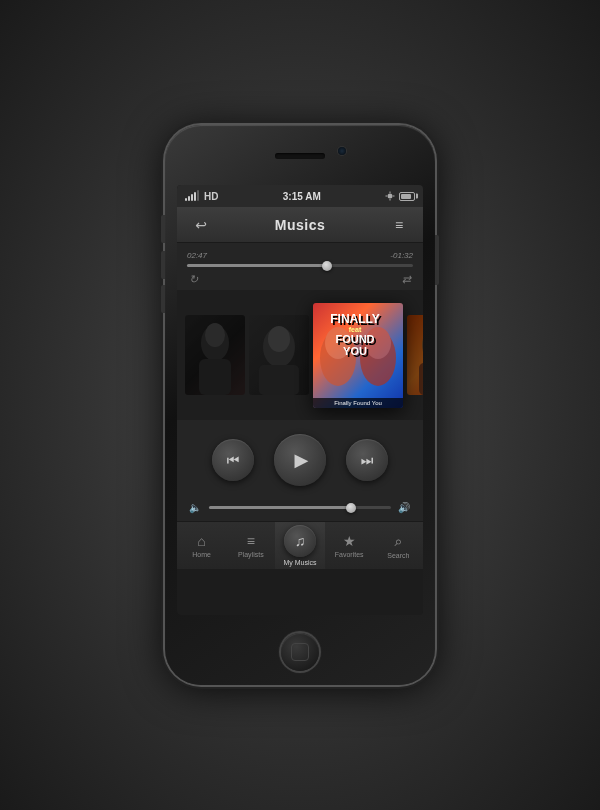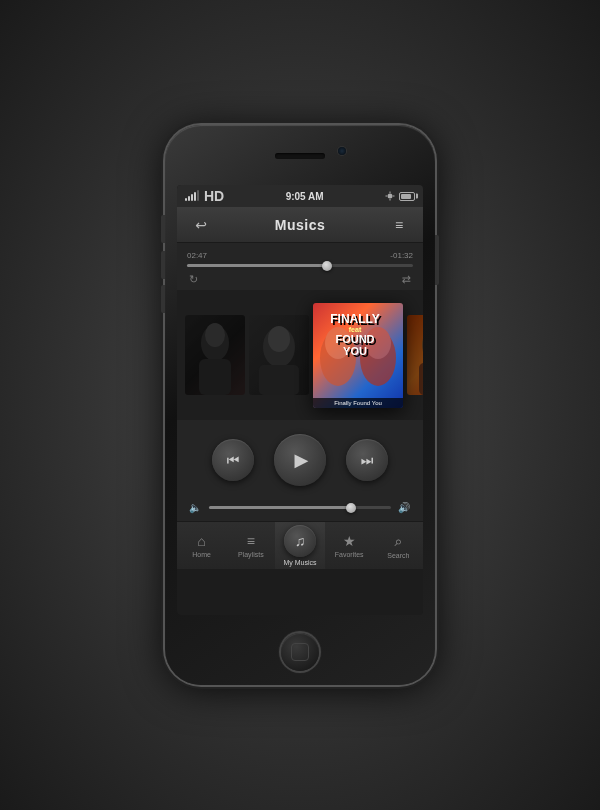--- a/index.html
+++ b/index.html
@@ -190,20 +190,21 @@
       justify-content: center;
       color: #bbb;
       font-size: 14px;
       cursor: pointer;
     }
 
     
     .progress-section {
       background: #252525;
       padding: 8px 10px 4px;
+      font-style: italic;
     }
     .progress-times {
       display: flex;
       justify-content: space-between;
       font-size: 8px;
       color: #888;
       margin-bottom: 4px;
     }
     .progress-bar-wrap {
       height: 3px;
@@ -459,23 +460,23 @@
 
     <div class="status-bar">
       <div class="status-left">
         <div class="signal-bars">
           <span></span>
             <span></span>
             <span></span>
             <span></span>
             <span></span>
         </div>
-        <span style="font-size:14px;font-weight:700;color:#ccc;margin-left:2px;">HD</span>
-      </div>
-      <span class="status-time">9:05 AM</span>
+        <span style="font-size:10px;font-weight:700;color:#ccc;margin-left:2px;">HD</span>
+      </div>
+      <span class="status-time">3:15 AM</span>
       <div class="status-right">
         <svg width="10" height="10" viewBox="0 0 10 10">
           <circle cx="5" cy="5" r="2.5" fill="#aaa"></circle>
           <line x1="5" y1="0.5" x2="5" y2="2" stroke="#aaa" stroke-width="1"></line>
           <line x1="5" y1="8" x2="5" y2="9.5" stroke="#aaa" stroke-width="1"></line>
           <line x1="0.5" y1="5" x2="2" y2="5" stroke="#aaa" stroke-width="1"></line>
           <line x1="8" y1="5" x2="9.5" y2="5" stroke="#aaa" stroke-width="1"></line>
         </svg>
         <div class="battery">
           <div class="battery-fill"></div>

